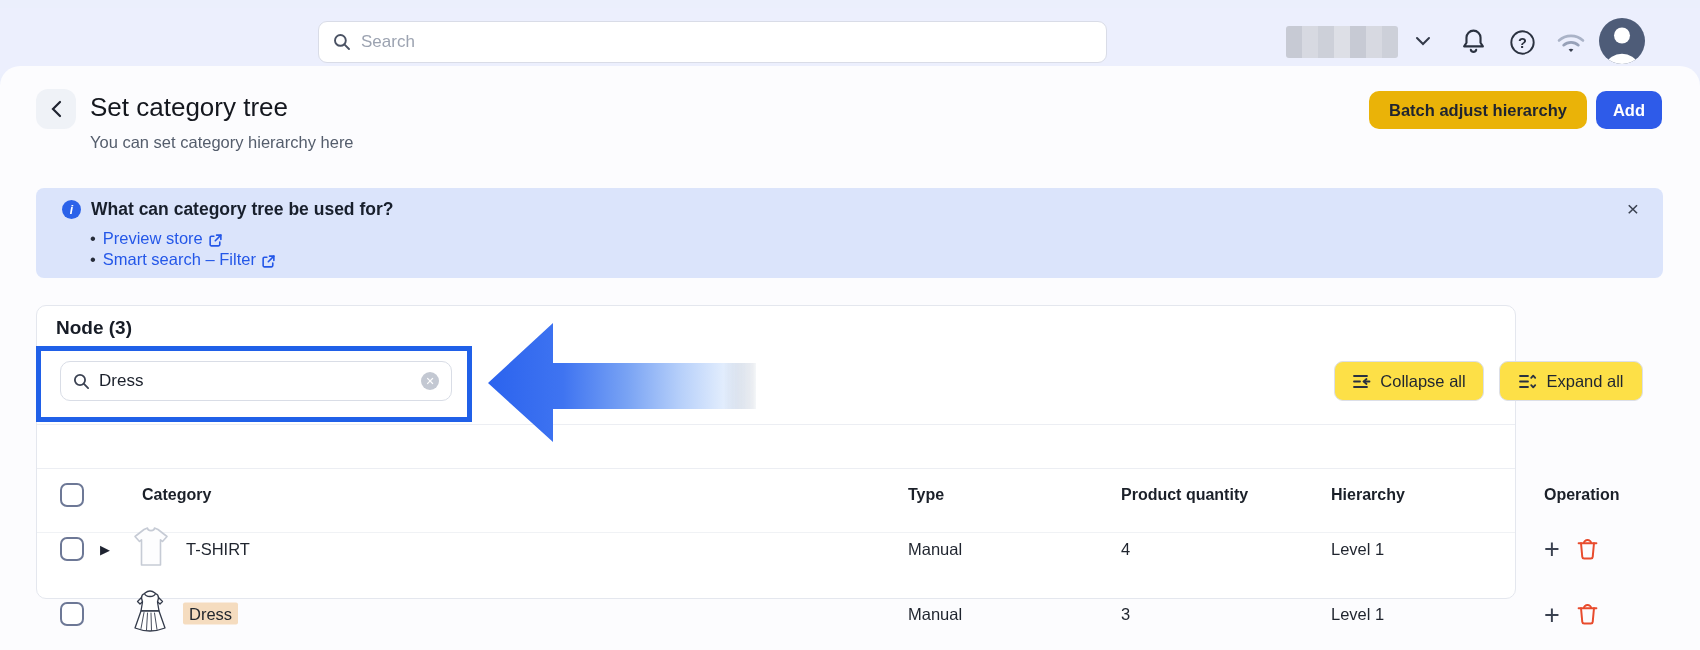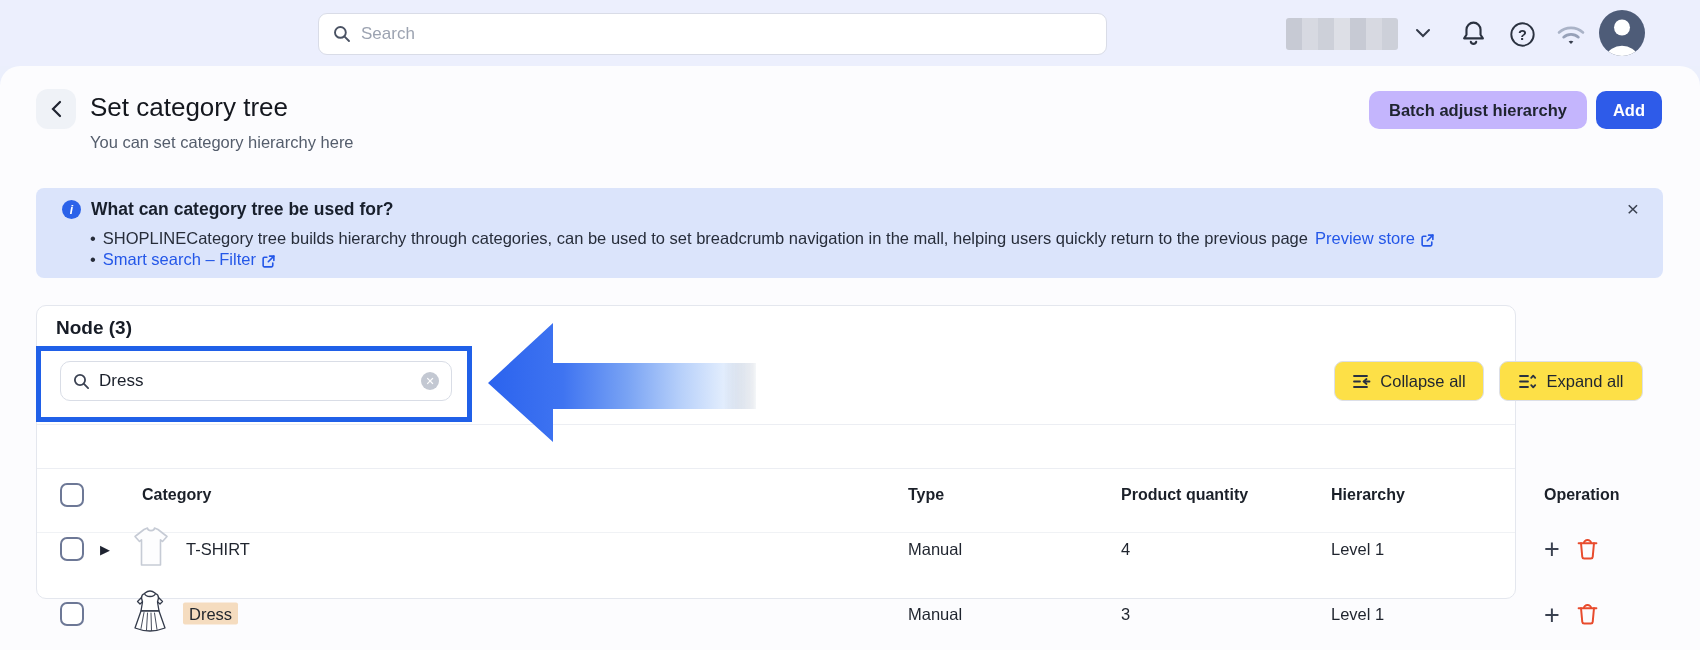--- a/index.html
+++ b/index.html
@@ -6,21 +6,21 @@
   html,body { width:1700px; height:650px; }
   body {
     font-family:"Liberation Sans", sans-serif;
     background:#EBEFFC;
     position:relative;
     overflow:hidden;
     color:#20252F;
   }
 
   
-  .topbar { position:absolute; top:0; left:0; width:1700px; height:66px; background:#ECEFFD; }
+  .topbar { position:absolute; top:8px; left:0; width:1700px; height:66px; background:#ECEFFD; }
   .topbar-search {
     position:absolute; left:318px; top:13px; width:789px; height:42px;
     background:#fff; border:1px solid #D9DCE7; border-radius:9px;
     display:flex; align-items:center; padding:0 14px; gap:10px;
   }
   .topbar-search input {
     border:none; outline:none; font:17px "Liberation Sans",sans-serif;
     color:#20252F; flex:1; background:transparent;
   }
   .topbar-search input::placeholder { color:#9CA3B1; }
@@ -40,21 +40,21 @@
   .sheet { position:absolute; top:66px; left:0; width:1700px; height:584px;
     background:#FCFCFE; border-top-right-radius:20px; border-top-left-radius:20px; }
 
   
   .back-btn { position:absolute; left:36px; top:89px; width:40px; height:40px; border-radius:12px;
     background:#EFF2F7; display:flex; align-items:center; justify-content:center;
     font-size:22px; color:#1F2430; cursor:pointer; }
   .page-title { position:absolute; left:90px; top:92px; font-size:26px; font-weight:normal; color:#14171E; }
   .page-subtitle { position:absolute; left:90px; top:133px; font-size:16.5px; color:#545D6C; }
   .batch-btn { position:absolute; left:1369px; top:91px; height:38px; padding:0 20px; border-radius:10px;
-    background:#c4b5fd; border:none; font:600 16.5px "Liberation Sans",sans-serif; color:#1F2430;
+    background:#eab308; border:none; font:600 16.5px "Liberation Sans",sans-serif; color:#1F2430;
     display:flex; align-items:center; cursor:pointer; }
   .add-btn { position:absolute; left:1596px; top:91px; height:38px; width:66px; border-radius:10px;
     background:#2E5BE9; border:none; font:600 16.5px "Liberation Sans",sans-serif; color:#fff; cursor:pointer; }
 
   
   .banner { position:absolute; left:36px; top:188px; width:1627px; height:90px;
     background:#DBE4FB; border-radius:8px; }
   .banner-title-row { position:absolute; left:26px; top:11px; display:flex; align-items:center; gap:10px; }
   .info-badge { width:19px; height:19px; border-radius:50%; background:#2B62E9; color:#fff;
     font-size:12px; font-weight:bold; display:flex; align-items:center; justify-content:center;
@@ -173,21 +173,20 @@
 <button class="batch-btn">Batch adjust hierarchy</button>
 <button class="add-btn">Add</button>
 
 <div class="banner">
   <div class="banner-title-row">
     <span class="info-badge">i</span>
     <span class="banner-title">What can category tree be used for?</span>
   </div>
   <div class="banner-line l1">
     <span>•</span>
-    <span>SHOPLINECategory tree builds hierarchy through categories, can be used to set breadcrumb navigation in the mall, helping users quickly return to the previous page</span>
     <span class="banner-link">
       <span>Preview store</span>
       <svg width="15" height="15" viewBox="0 0 14 14" fill="none" stroke="#2457E8" stroke-width="1.5" stroke-linecap="round" stroke-linejoin="round">
           <path d="M5.5 3H3.2A1.2 1.2 0 0 0 2 4.2v6.6A1.2 1.2 0 0 0 3.2 12h6.6A1.2 1.2 0 0 0 11 10.8V8.5"></path>
           <path d="M8 2h4v4"></path>
           <path d="M12 2L6.8 7.2"></path>
         </svg>
     </span>
   </div>
   <div class="banner-line l2">

